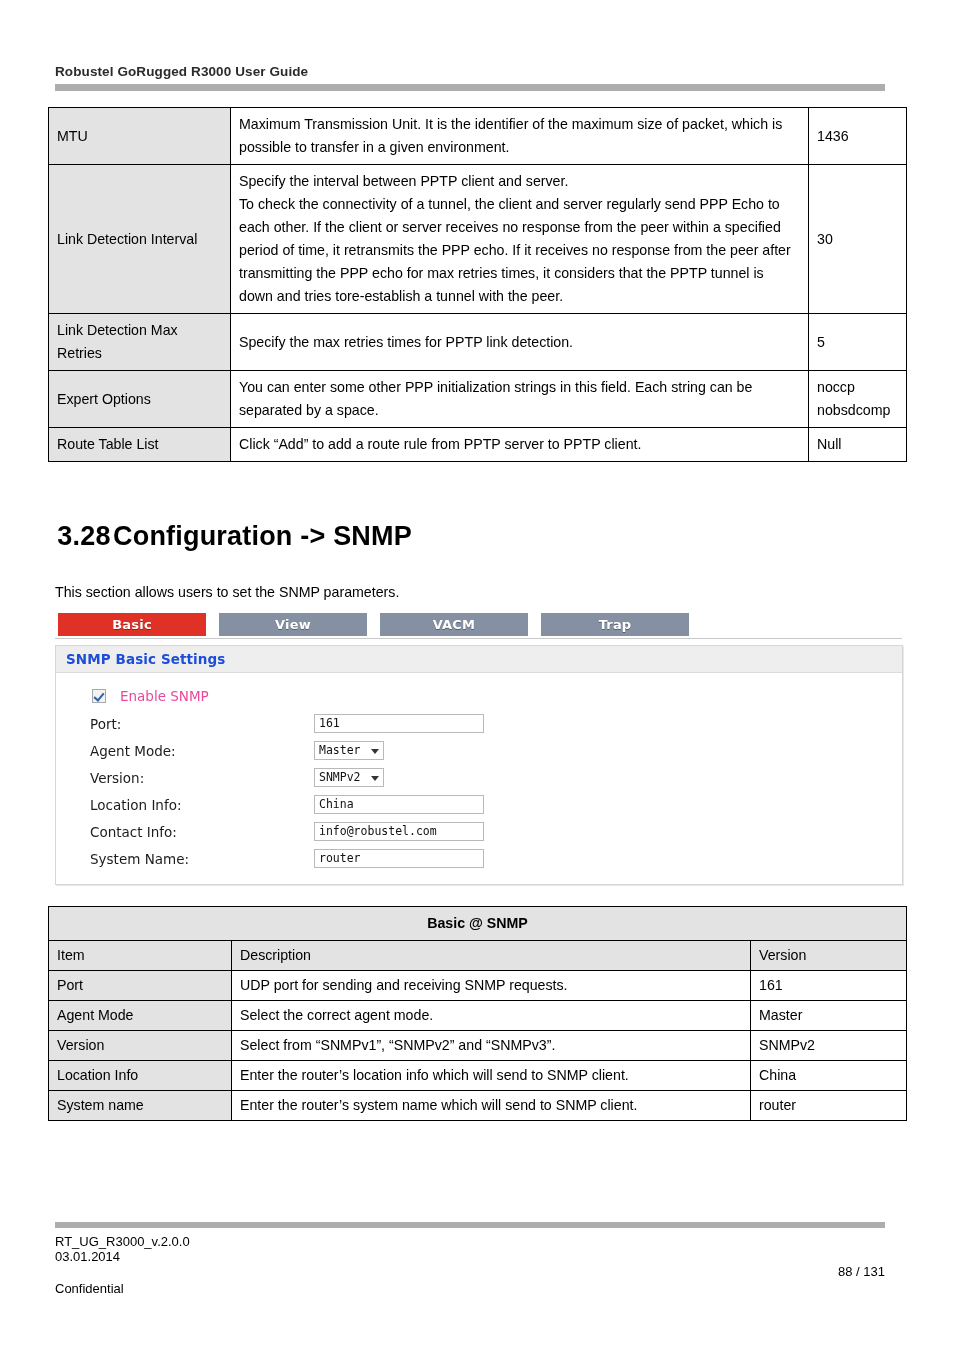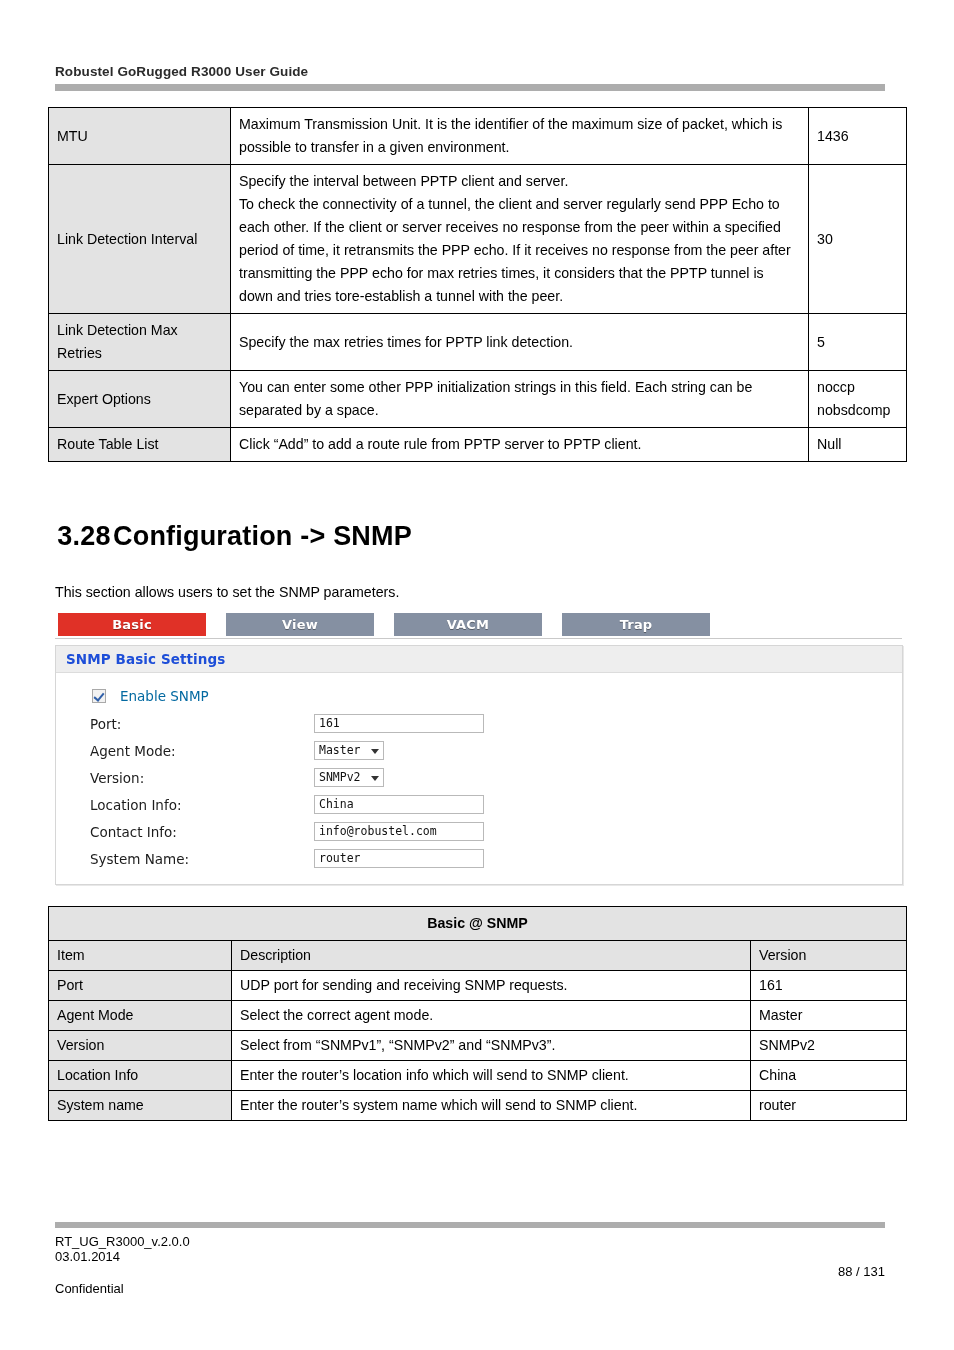--- a/index.html
+++ b/index.html
@@ -83,21 +83,21 @@
 
   
   .ui-shot {
     position: absolute;
     left: 55px; top: 613px;
     width: 850px;
     font-family: "DejaVu Sans", sans-serif;
   }
   .ui-tabs {
     display: flex;
-    gap: 20px;
+    gap: 13px;
     padding-left: 3px;
   }
   .ui-tab {
     width: 148px;
     height: 23px;
     line-height: 23px;
     text-align: center;
     color: #ffffff;
     font-size: 13px;
     font-weight: bold;
@@ -156,21 +156,21 @@
     position: absolute;
     left: 3px; top: 1px;
     width: 4px; height: 8px;
     border: solid #2f5fa8;
     border-width: 0 2px 2px 0;
     transform: rotate(40deg);
   }
   .ui-check-label {
     margin-left: 14px;
     font-size: 13.5px;
-    color: #0369a1;
+    color: #ec4899;
   }
   .ui-input {
     width: 170px; height: 19px;
     border: 1px solid #b9b9b9;
     background: #ffffff;
     font-family: "DejaVu Sans Mono", monospace;
     font-size: 11.5px;
     line-height: 17px;
     padding: 0 4px;
     color: #111;

